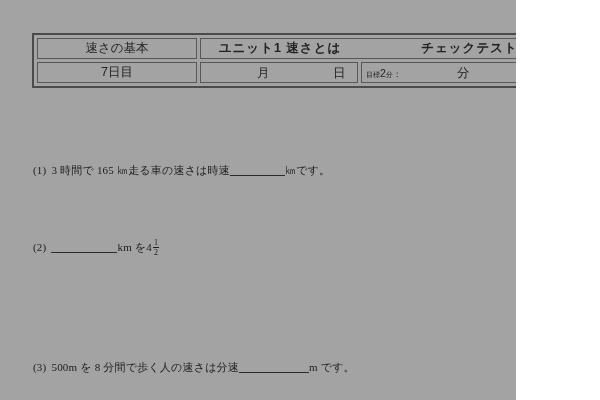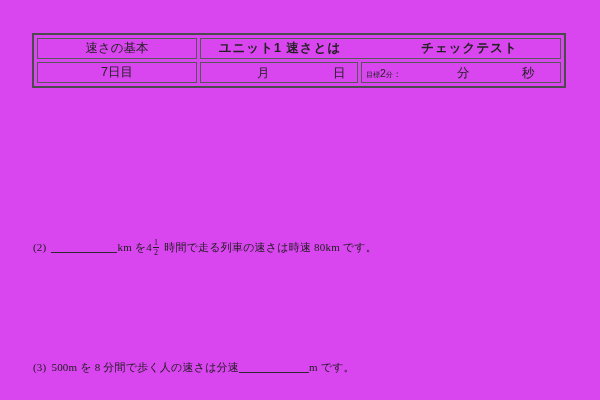--- a/index.html
+++ b/index.html
@@ -1,17 +1,17 @@
 <!DOCTYPE html>
 <html><head>
 <meta charset="utf-8">
 <style>
   html,body{margin:0;padding:0;background:#fff;}
   .sheet{
-    position:relative;width:600px;height:400px;background:#d946ef;
+    position:relative;width:516px;height:400px;background:#a3a3a3;
     color:#1f1f1f;font-family:"Liberation Serif","DejaVu Serif",serif;
     overflow:hidden;
     text-decoration:underline;
   }
   
   .header-table{
     position:absolute;left:32px;top:33px;width:534px;
     border:2px solid #4b4b4b;border-collapse:separate;border-spacing:3px;
     table-layout:fixed;
     font-family:"Liberation Sans","DejaVu Sans",sans-serif;
@@ -95,21 +95,22 @@
       <td>
         <span class="abs goal-group"><span class="goal-small">目標</span><span class="goal-num">2</span><span class="goal-small">分</span><span class="goal-colon">：</span></span>
         <span class="abs minutes-label">分</span>
         <span class="abs seconds-label">秒</span>
       </td>
     </tr>
   </tbody>
     </table>
 
 
+  <div class="line" id="q1"><span class="qnum">(1)</span><span>3 時間で 165 ㎞走る車の速さは時速</span><span class="blank b-q1"></span><span>㎞です。</span></div>
 
   <div class="line" id="q2"><span class="qnum">(2)</span><span class="blank b-q2"></span><span>km を4</span><span class="frac">
         <span class="num">1</span>
         <span class="den">2</span>
-      </span><span class="seg2">時間で走る列車の速さは時速 80km です。</span></div>
+      </span></div>
 
   <div class="line" id="q3"><span class="qnum">(3)</span><span>500m を 8 分間で歩く人の速さは分速</span><span class="blank b-q3"></span><span>m です。</span></div>
 
 </div>
 
 </body></html>

